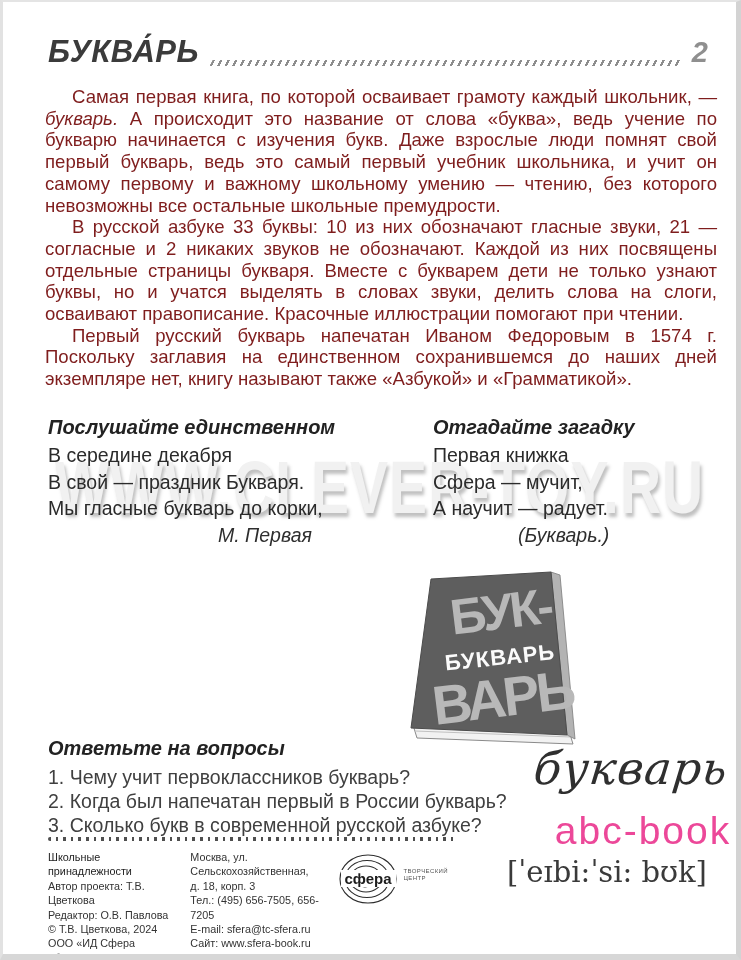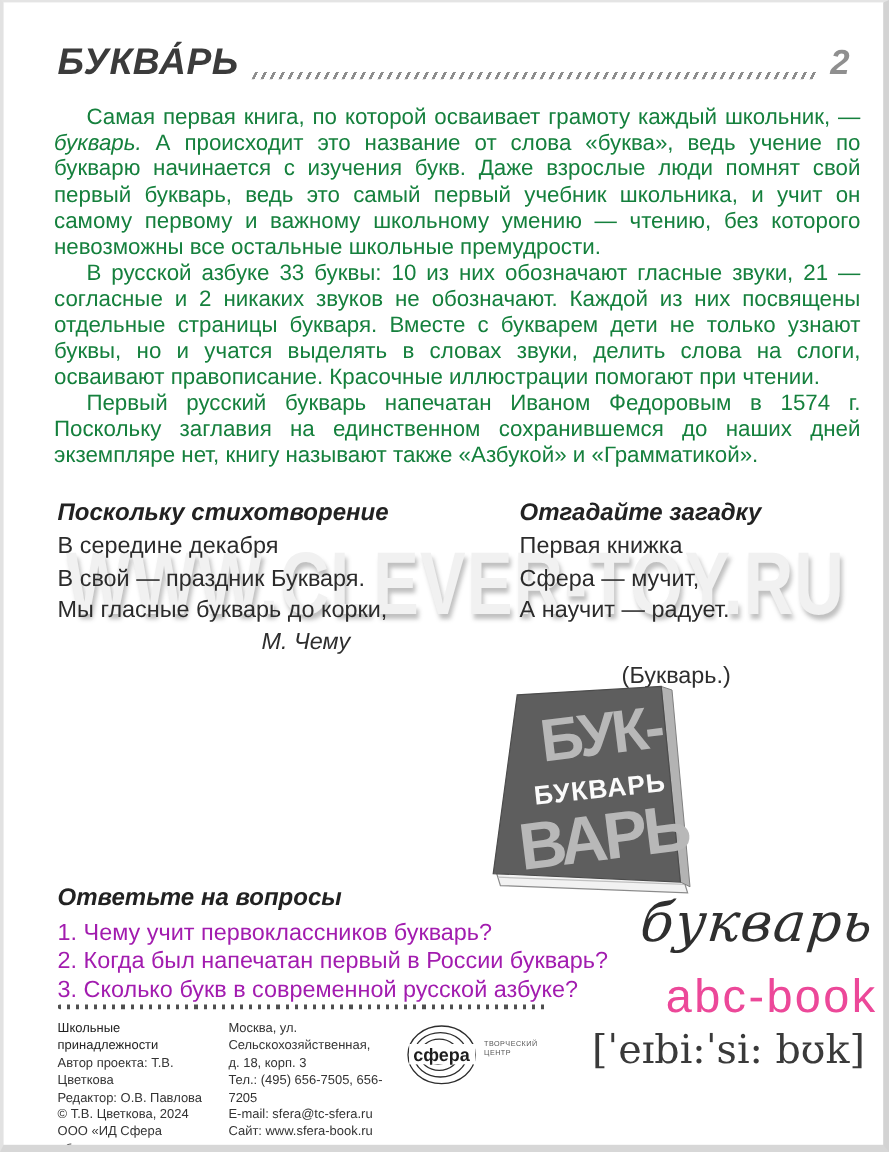--- a/index.html
+++ b/index.html
@@ -11,63 +11,63 @@
     font-family:"Liberation Sans", sans-serif;color:#2e2e2e;
   }
   
   .title-row{position:absolute;left:45px;top:32px;width:660px;display:flex;align-items:baseline;}
   .title{font-size:31px;font-weight:bold;font-style:italic;color:#3b3b3b;letter-spacing:.5px;white-space:nowrap;margin:0;}
   .leader{flex:1;height:6px;margin:0 10px 4px 12px;align-self:flex-end;
     background:repeating-linear-gradient(90deg,#8d8d8d 0 2.6px,transparent 2.6px 7.5px);
     transform:skewX(-28deg);}
   .page-num{font-size:29px;font-weight:bold;font-style:italic;color:#8f8f8f;}
   
-  .intro{position:absolute;left:42px;top:84px;width:672px;font-size:18.6px;line-height:21.7px;text-align:justify;color:#15803d;}
+  .intro{position:absolute;left:42px;top:84px;width:672px;font-size:18.6px;line-height:21.7px;text-align:justify;color:#7f1d1d;}
   .intro p{margin:0;text-indent:27px;}
   .ital{font-style:italic;}
   
   .columns{position:absolute;left:45px;top:414px;width:672px;display:flex;z-index:2;}
   .col-left{width:372px;}
   .col-right{width:285px;margin-left:13px;}
   .col-head{font-size:20px;font-weight:bold;font-style:italic;color:#222;margin:0 0 3px 0;}
   .col-line{font-size:19.5px;line-height:26.6px;color:#2b2b2b;}
   .poem-author{font-size:19.5px;font-style:italic;margin-top:0;text-indent:170px;line-height:26.6px;}
-  .riddle-answer{font-size:19.5px;text-indent:85px;line-height:26.6px;margin-top:28px;}
+  .riddle-answer{font-size:19.5px;font-style:italic;text-indent:85px;line-height:26.6px;}
   
   .watermark{
     position:absolute;left:52px;top:442px;width:682px;z-index:1;pointer-events:none;
     font-size:57px;font-weight:bold;letter-spacing:1px;white-space:nowrap;
     color:#f1f1f1;transform:scale(1.0,1.3);transform-origin:left top;
     text-shadow:2px 3px 3px rgba(90,90,90,.38), -1px -1px 0 #ffffff;
   }
   
   .book-wrap{position:absolute;left:396px;top:563px;width:222px;height:185px;z-index:2;}
   
   .questions{position:absolute;left:45px;top:735px;width:505px;z-index:2;}
   .questions .col-head{margin-bottom:5px;}
-  .q-item{font-size:19.5px;line-height:24.2px;color:#a21caf;}
+  .q-item{font-size:19.5px;line-height:24.2px;color:#404040;}
   
   .dotline{position:absolute;left:45px;top:835px;width:408px;height:4px;
     background:repeating-linear-gradient(90deg,#4f4f4f 0 2.6px,transparent 2.6px 7.6px);
     border-radius:2px;}
   
   .footer{position:absolute;left:45px;top:848px;width:400px;display:flex;z-index:2;}
   .f-col1{width:142px;}
   .f-col2{width:150px;margin-left:6px;}
   .f-bold{font-size:10.8px;font-weight:normal;color:#222;line-height:14.4px;}
   .f-line{font-size:10.8px;color:#333;line-height:14.4px;}
   .f-logo{margin-left:4px;display:flex;align-items:flex-start;padding-top:2px;}
   .logo-sub{margin-left:3px;padding-top:16px;}
   .logo-sub div{font-size:6px;color:#555;letter-spacing:.4px;line-height:7px;}
   
   .vocab{position:absolute;left:462px;top:740px;width:276px;text-align:center;z-index:2;}
   .vocab-cursive{font-family:"DejaVu Serif", serif;font-style:italic;font-weight:400;
     font-size:45px;color:#2f2f2f;letter-spacing:1px;margin-left:56px;transform:skewX(-6deg);}
   .vocab-latin{font-size:39px;color:#ec4899;letter-spacing:2px;margin-left:80px;margin-top:14px;}
-  .vocab-trans{font-family:"DejaVu Serif", serif;font-size:33px;color:#3a3a3a;margin-left:8px;margin-top:2px;}
+  .vocab-trans{font-family:"DejaVu Serif", serif;font-size:29px;color:#3a3a3a;margin-left:8px;margin-top:2px;}
 </style>
 </head>
 <body>
 
 <div class="page">
 
   <div class="title-row">
     <h1 class="title">БУКВА́РЬ</h1>
     <div class="leader"></div>
     <div class="page-num">2</div>
@@ -76,25 +76,25 @@
   <div class="intro">
     <p><span>Самая первая книга, по которой осваивает грамоту каждый школьник, — </span><span class="ital">букварь.</span><span> А происходит это название от слова «буква», ведь учение по букварю начинается с изучения букв. Даже взрослые люди помнят свой первый букварь, ведь это самый первый учебник школьника, и учит он самому первому и важному школьному умению — чтению, без которого невозможны все остальные школьные премудрости.</span></p>
     <p>В русской азбуке 33 буквы: 10 из них обозначают гласные звуки, 21 — согласные и 2 никаких звуков не обозначают. Каждой из них посвящены отдельные страницы букваря. Вместе с букварем дети не только узнают буквы, но и учатся выделять в словах звуки, делить слова на слоги, осваивают правописание. Красочные иллюстрации помогают при чтении.</p>
     <p>Первый русский букварь напечатан Иваном Федоровым в 1574 г. Поскольку заглавия на единственном сохранившемся до наших дней экземпляре нет, книгу называют также «Азбукой» и «Грамматикой».</p>
   </div>
 
   <div class="watermark">WWW.CLEVER-TOY.RU</div>
 
   <div class="columns">
     <div class="col-left">
-      <div class="col-head">Поскольку стихотворение</div>
+      <div class="col-head">Послушайте единственном</div>
       <div class="col-line">В середине декабря</div>
       <div class="col-line">В свой — праздник Букваря.</div>
       <div class="col-line">Мы гласные букварь до корки,</div>
-      <div class="poem-author">М. Чему</div>
+      <div class="poem-author">М. Первая</div>
     </div>
     <div class="col-right">
       <div class="col-head">Отгадайте загадку</div>
       <div class="col-line">Первая книжка</div>
       <div class="col-line">Сфера — мучит,</div>
       <div class="col-line">А научит — радует.</div>
       <div class="riddle-answer">(Букварь.)</div>
     </div>
   </div>
 

